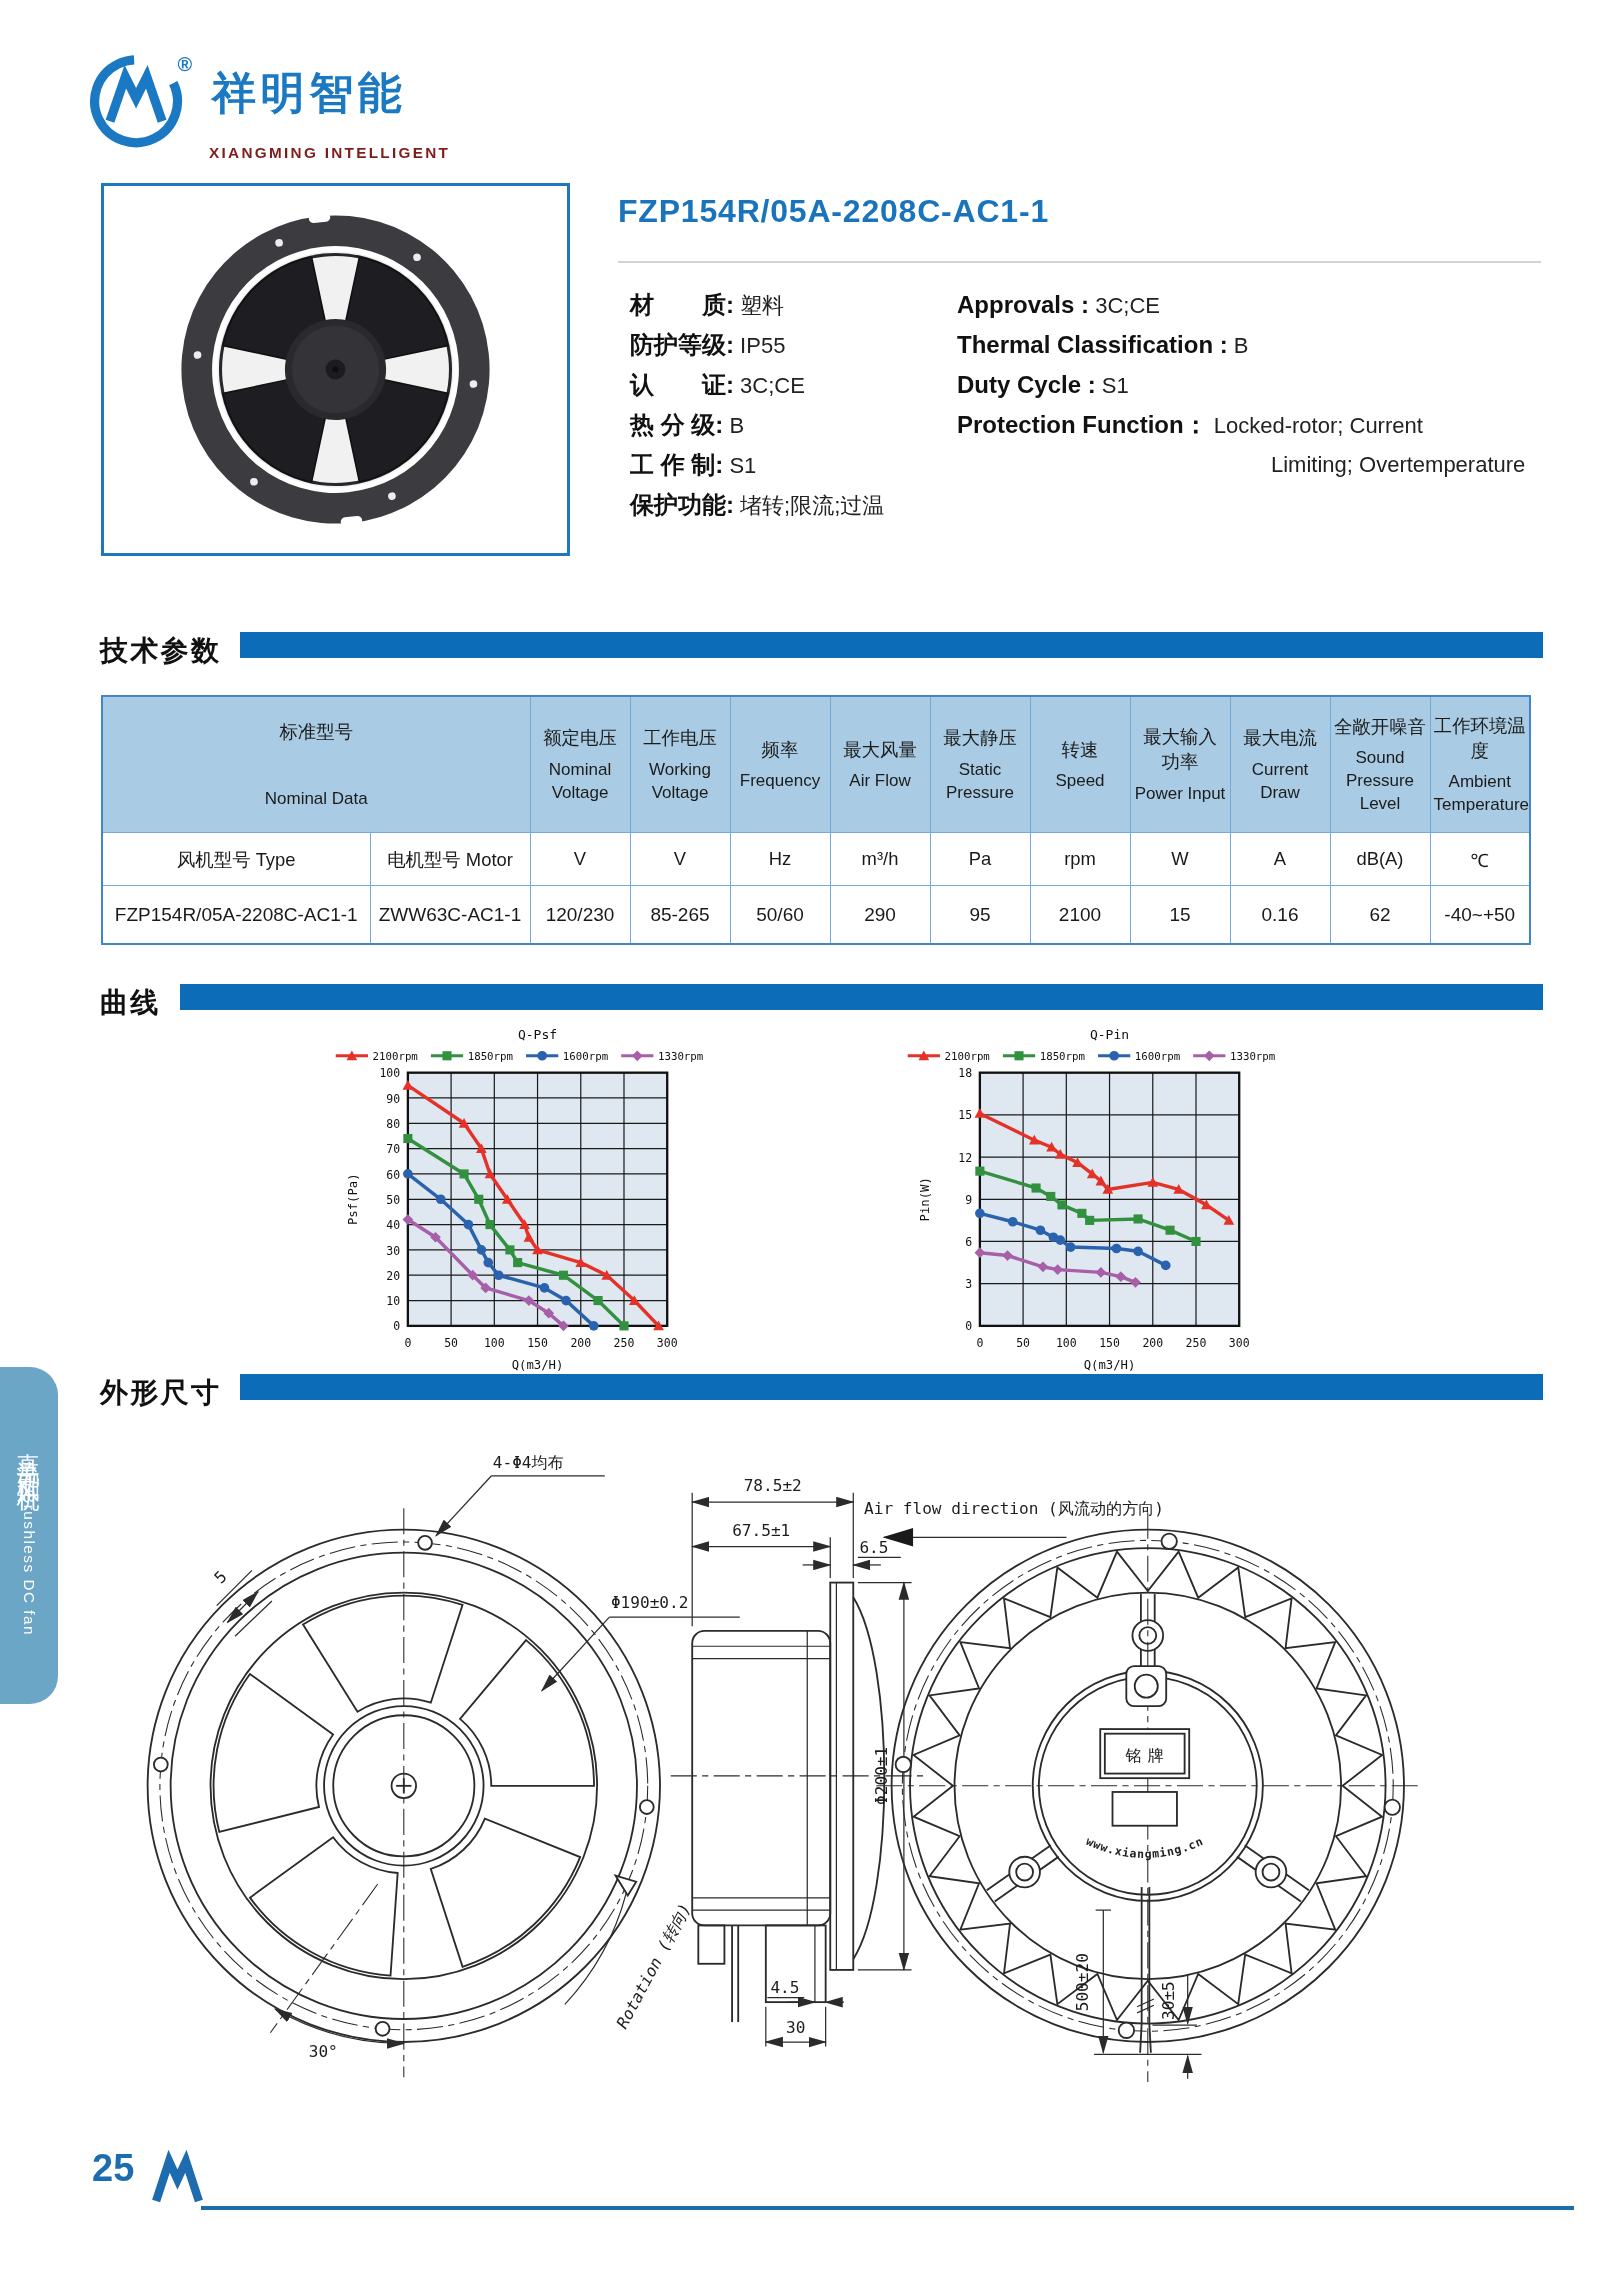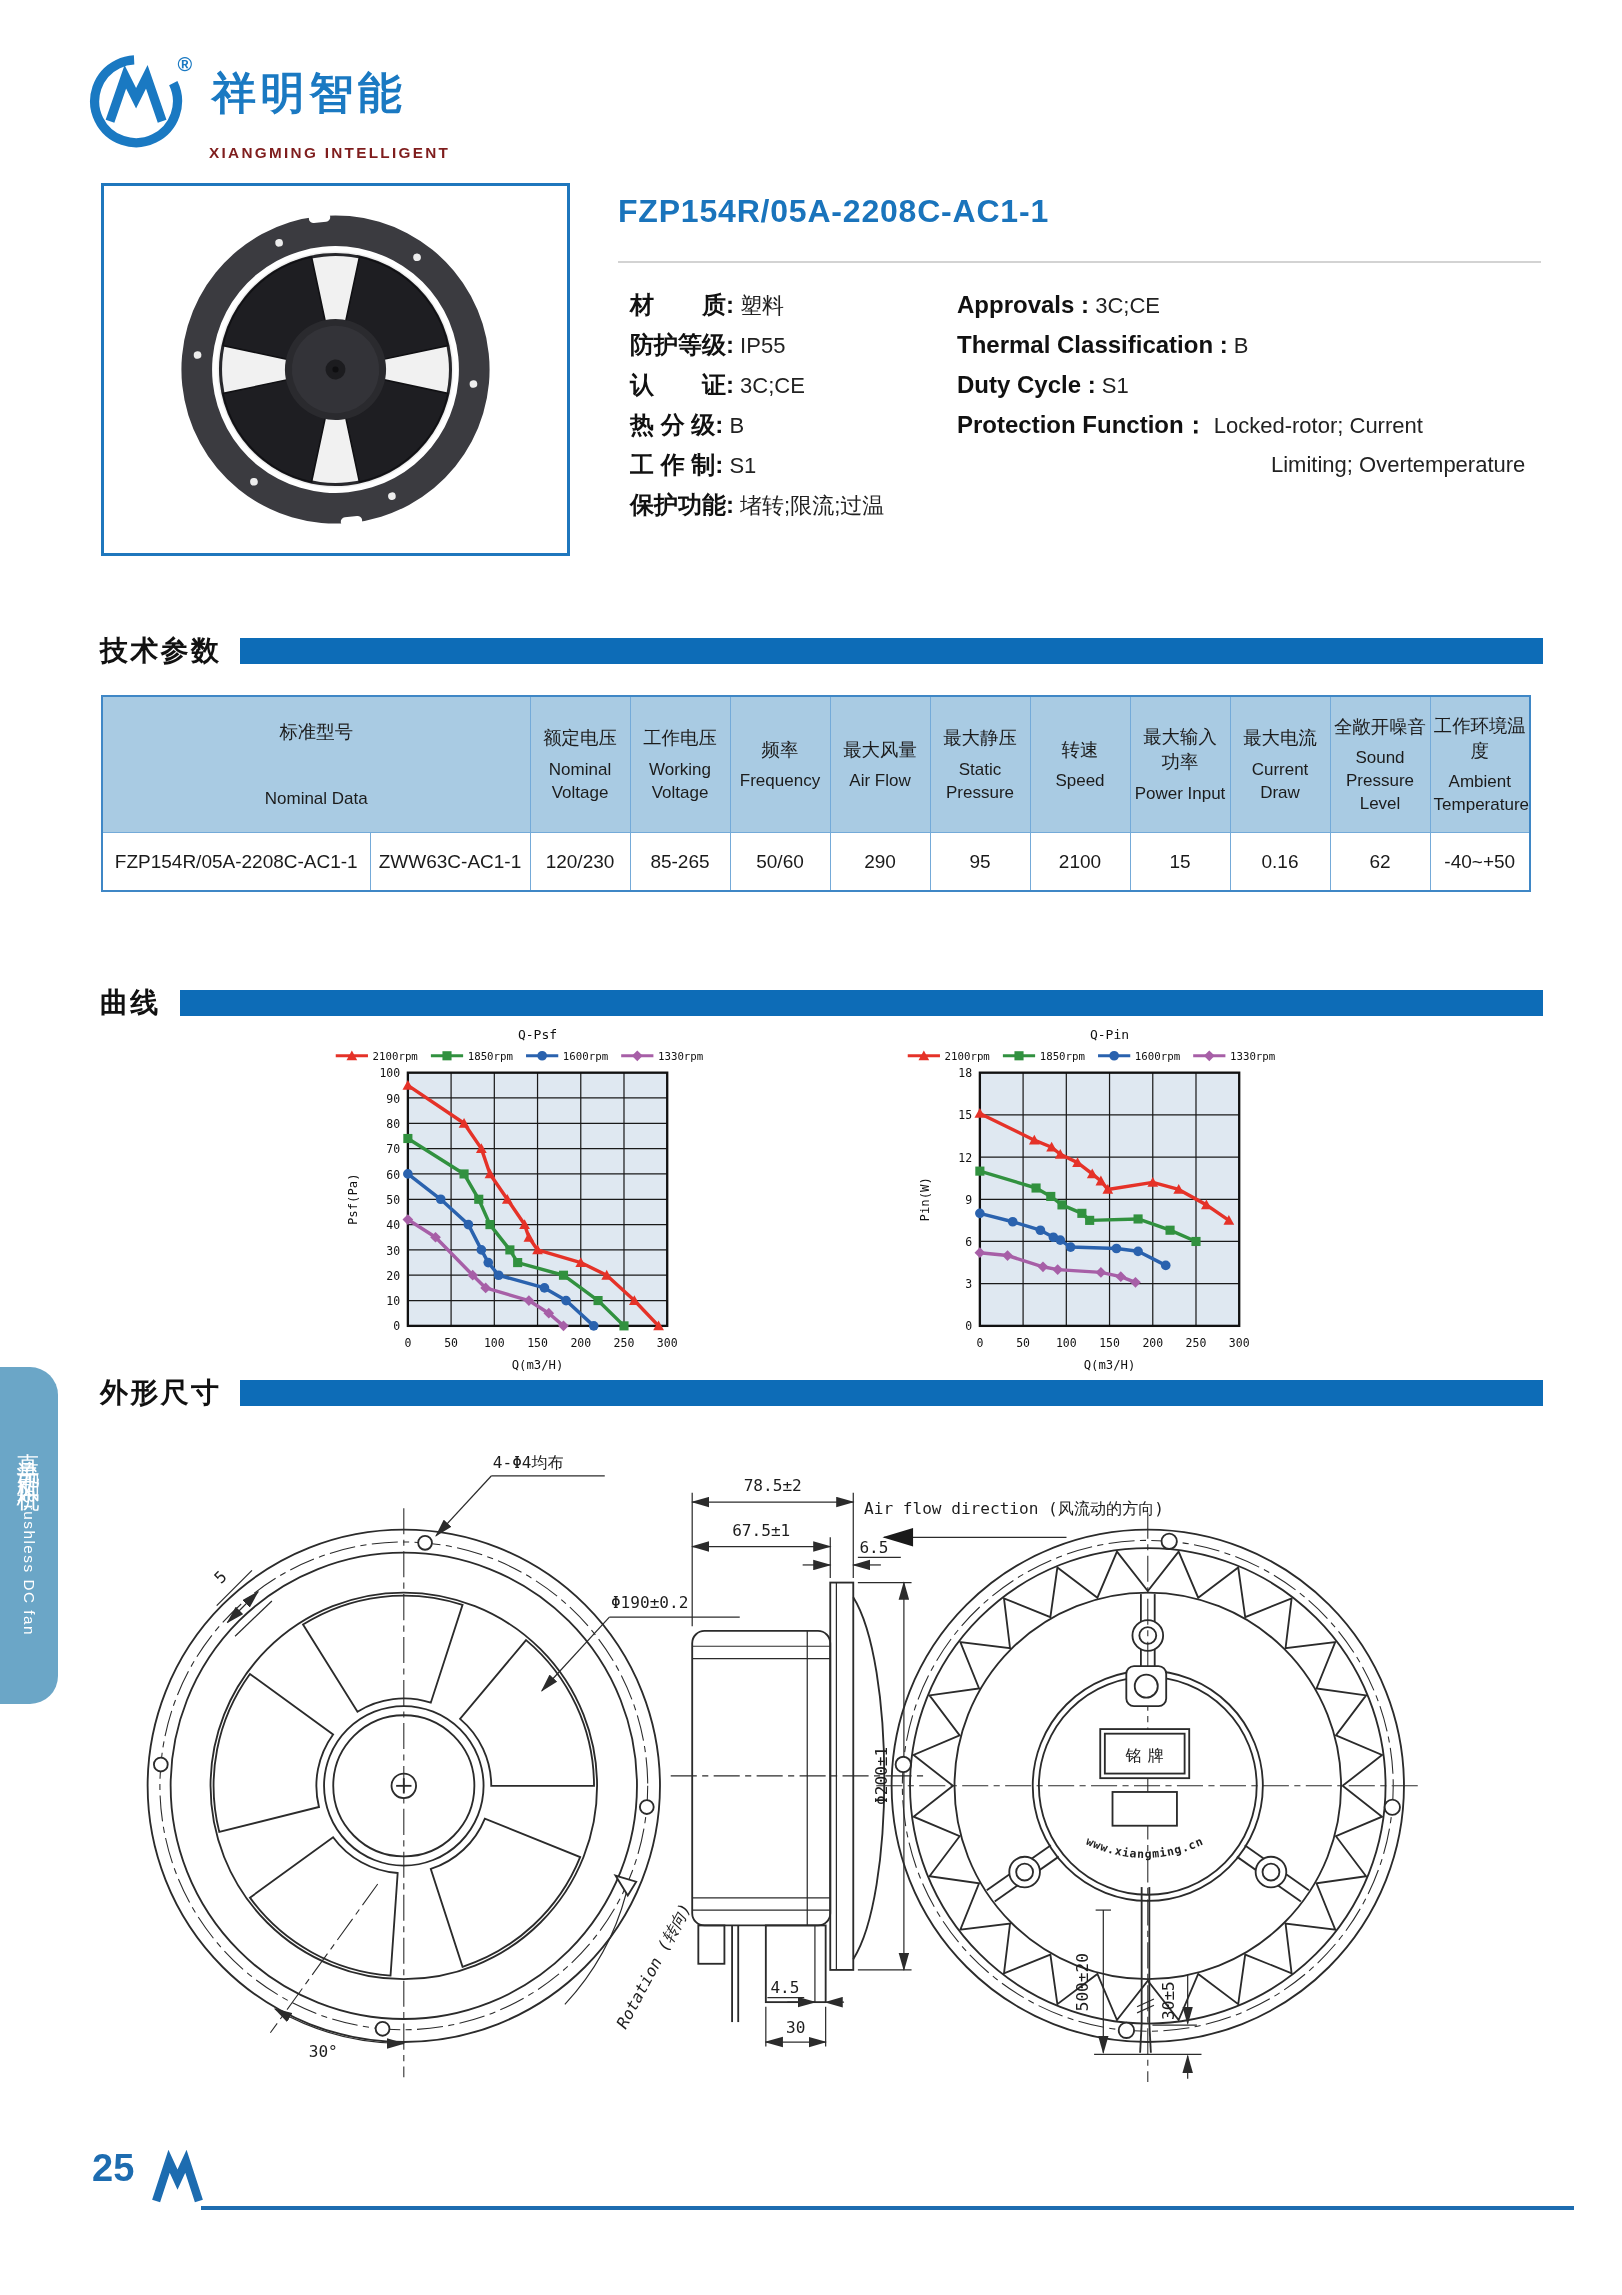--- a/index.html
+++ b/index.html
@@ -18,21 +18,21 @@
 #model-title{position:absolute;left:618px;top:193px;font-size:32px;font-weight:bold;color:#1a74bc;letter-spacing:0.8px;}
 #title-rule{position:absolute;left:618px;top:261px;width:923px;height:1.5px;background:#d3d3d3;}
 .spec-col{position:absolute;top:285px;margin-left:12px;}
 #spec-cn{left:618px;}
 #spec-en{left:945px;}
 .spec-row{height:40px;line-height:40px;font-size:22px;white-space:nowrap;color:#222;}
 .spec-row b{font-size:24px;font-weight:bold;color:#111;}
 .spec-cont{padding-left:314px;}
 
 
-.sec{position:absolute;left:100px;right:80px;display:flex;align-items:center;gap:19px;}
+.sec{position:absolute;left:100px;right:80px;display:flex;align-items:flex-start;gap:19px;}
 .sec .txt{font-size:28px;font-weight:bold;color:#111;letter-spacing:2.3px;}
 .sec .bar{flex:1;height:26px;background:#0d6cb7;}
 #sec-tech{top:632px;}
 #sec-curves{top:984px;}
 #sec-dims{top:1374px;}
 
 
 #params-table{position:absolute;left:101px;top:695px;width:1423px;border-collapse:collapse;table-layout:fixed;border:2.3px solid #3f87c6;}
 #params-table th,#params-table td{border:1.5px solid #74aad8;text-align:center;vertical-align:middle;font-weight:normal;padding:0 3.1px;}
 #params-table .hrow th{background:#a9cbe3;height:135px;color:#1c1c1c;}
@@ -201,20 +201,34 @@
           <div class="en">Current Draw</div>
         </th>
         <th>
           <div class="cn">全敞开噪音</div>
           <div class="en">Sound Pressure Level</div>
         </th>
         <th>
           <div class="cn">工作环境温度</div>
           <div class="en">Ambient Temperature</div>
         </th>
+      </tr>
+      <tr class="urow">
+        <th>风机型号 Type</th>
+        <th>电机型号 Motor</th>
+        <th>V</th>
+        <th>V</th>
+        <th>Hz</th>
+        <th>m³/h</th>
+        <th>Pa</th>
+        <th>rpm</th>
+        <th>W</th>
+        <th>A</th>
+        <th>dB(A)</th>
+        <th>℃</th>
       </tr>
       <tr class="vrow">
         <td>FZP154R/05A-2208C-AC1-1</td>
         <td>ZWW63C-AC1-1</td>
         <td>120/230</td>
         <td>85-265</td>
         <td>50/60</td>
         <td>290</td>
         <td>95</td>
         <td>2100</td>

